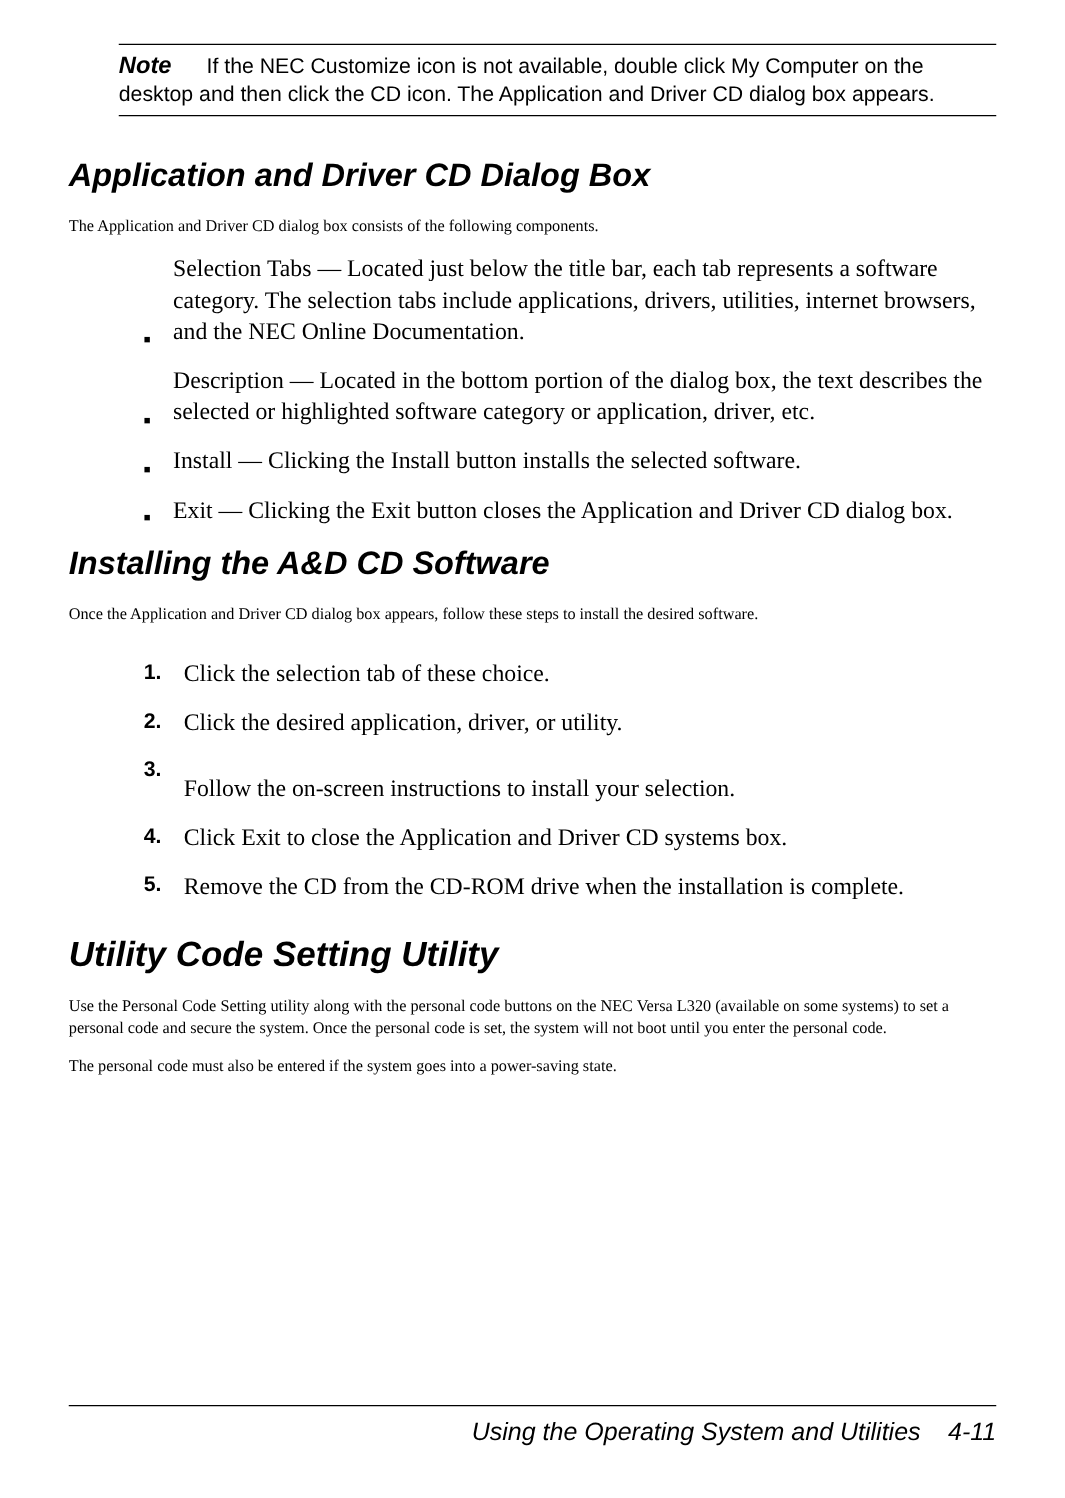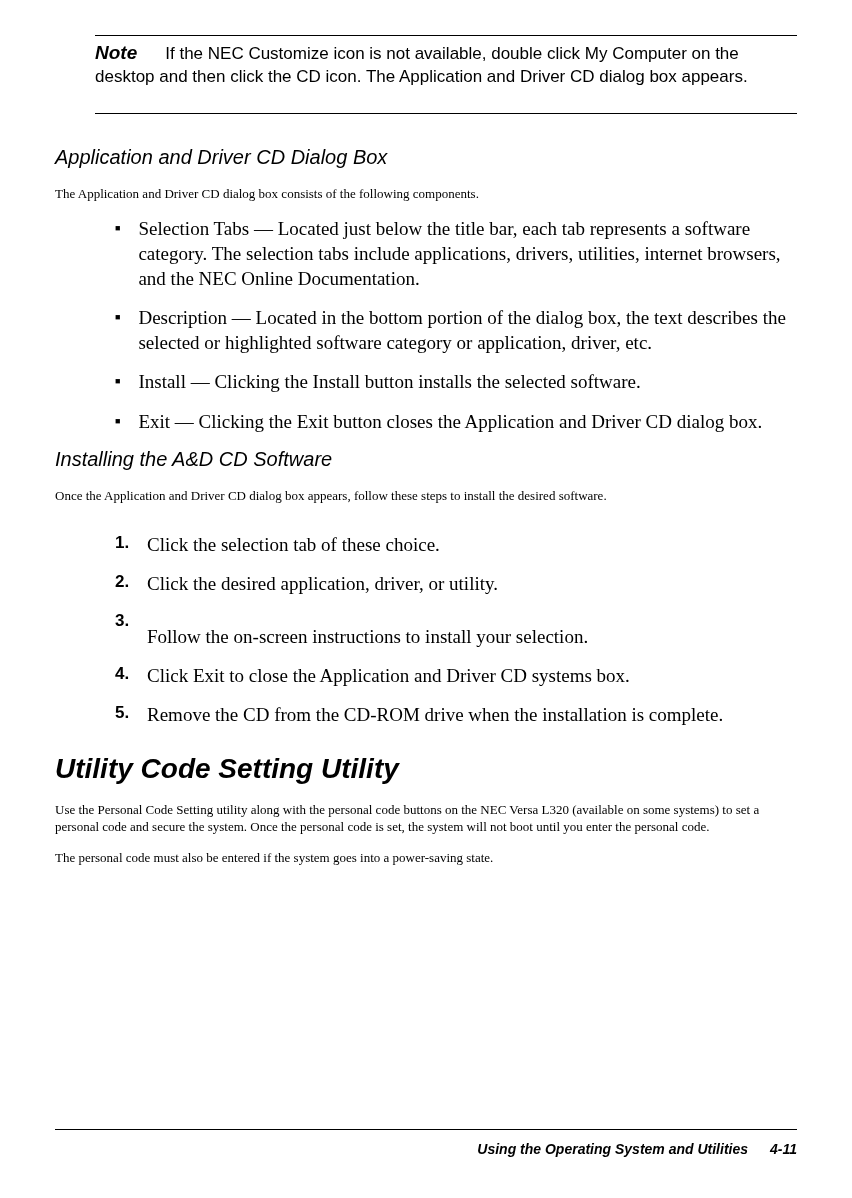--- a/index.html
+++ b/index.html
@@ -12,41 +12,41 @@
       height: 1198px;
       background: #fff;
       font-family: "Times New Roman", Times, serif;
       color: #000;
       padding: 35px 55px 0 55px;
       position: relative;
     }
     .note-box {
       border-top: 1.5px solid #000;
       border-bottom: 1.5px solid #000;
-      padding: 6px 0 24px 0;
+      padding: 6px 0 4px 0;
       margin-left: 40px;
       margin-bottom: 32px;
     }
     .note-label {
       font-family: Arial, Helvetica, sans-serif;
       font-weight: bold;
       font-style: italic;
       font-size: 19px;
       margin-right: 28px;
     }
     .note-text {
       font-family: Arial, Helvetica, sans-serif;
       font-size: 17px;
       line-height: 1.35;
     }
     .heading-2 {
       font-family: Arial, Helvetica, sans-serif;
-      font-weight: normal;
+      font-weight: bold;
       font-style: italic;
-      font-size: 20px;
+      font-size: 26px;
       margin-bottom: 16px;
     }
     .heading-1 {
       font-family: Arial, Helvetica, sans-serif;
       font-weight: bold;
       font-style: italic;
       font-size: 28px;
       margin-bottom: 16px;
     }
     .body-text {
@@ -54,21 +54,21 @@
       line-height: 1.32;
       margin-bottom: 14px;
     }
     ul.bullet-list {
       list-style: none;
       margin-left: 60px;
       margin-bottom: 8px;
     }
     ul.bullet-list li {
       display: flex;
-      align-items: flex-start;
+      align-items: flex-end;
       font-size: 19px;
       line-height: 1.32;
       margin-bottom: 14px;
     }
     ul.bullet-list li::before {
       content: "■";
       font-size: 9px;
       margin-right: 18px;
       margin-top: 7px;
       flex-shrink: 0;
@@ -106,23 +106,23 @@
       position: absolute;
       bottom: 40px;
       left: 55px;
       right: 55px;
       border-top: 1.5px solid #000;
       padding-top: 10px;
       text-align: right;
     }
     .footer-text {
       font-family: Arial, Helvetica, sans-serif;
-      font-weight: bold;
+      font-weight: normal;
       font-style: italic;
-      font-size: 14px;
+      font-size: 20px;
     }
     .page-num {
       margin-left: 18px;
       margin-top: 41px;
     }
   </style>
 </head>
 <body>
 
 <div class="note-box">

